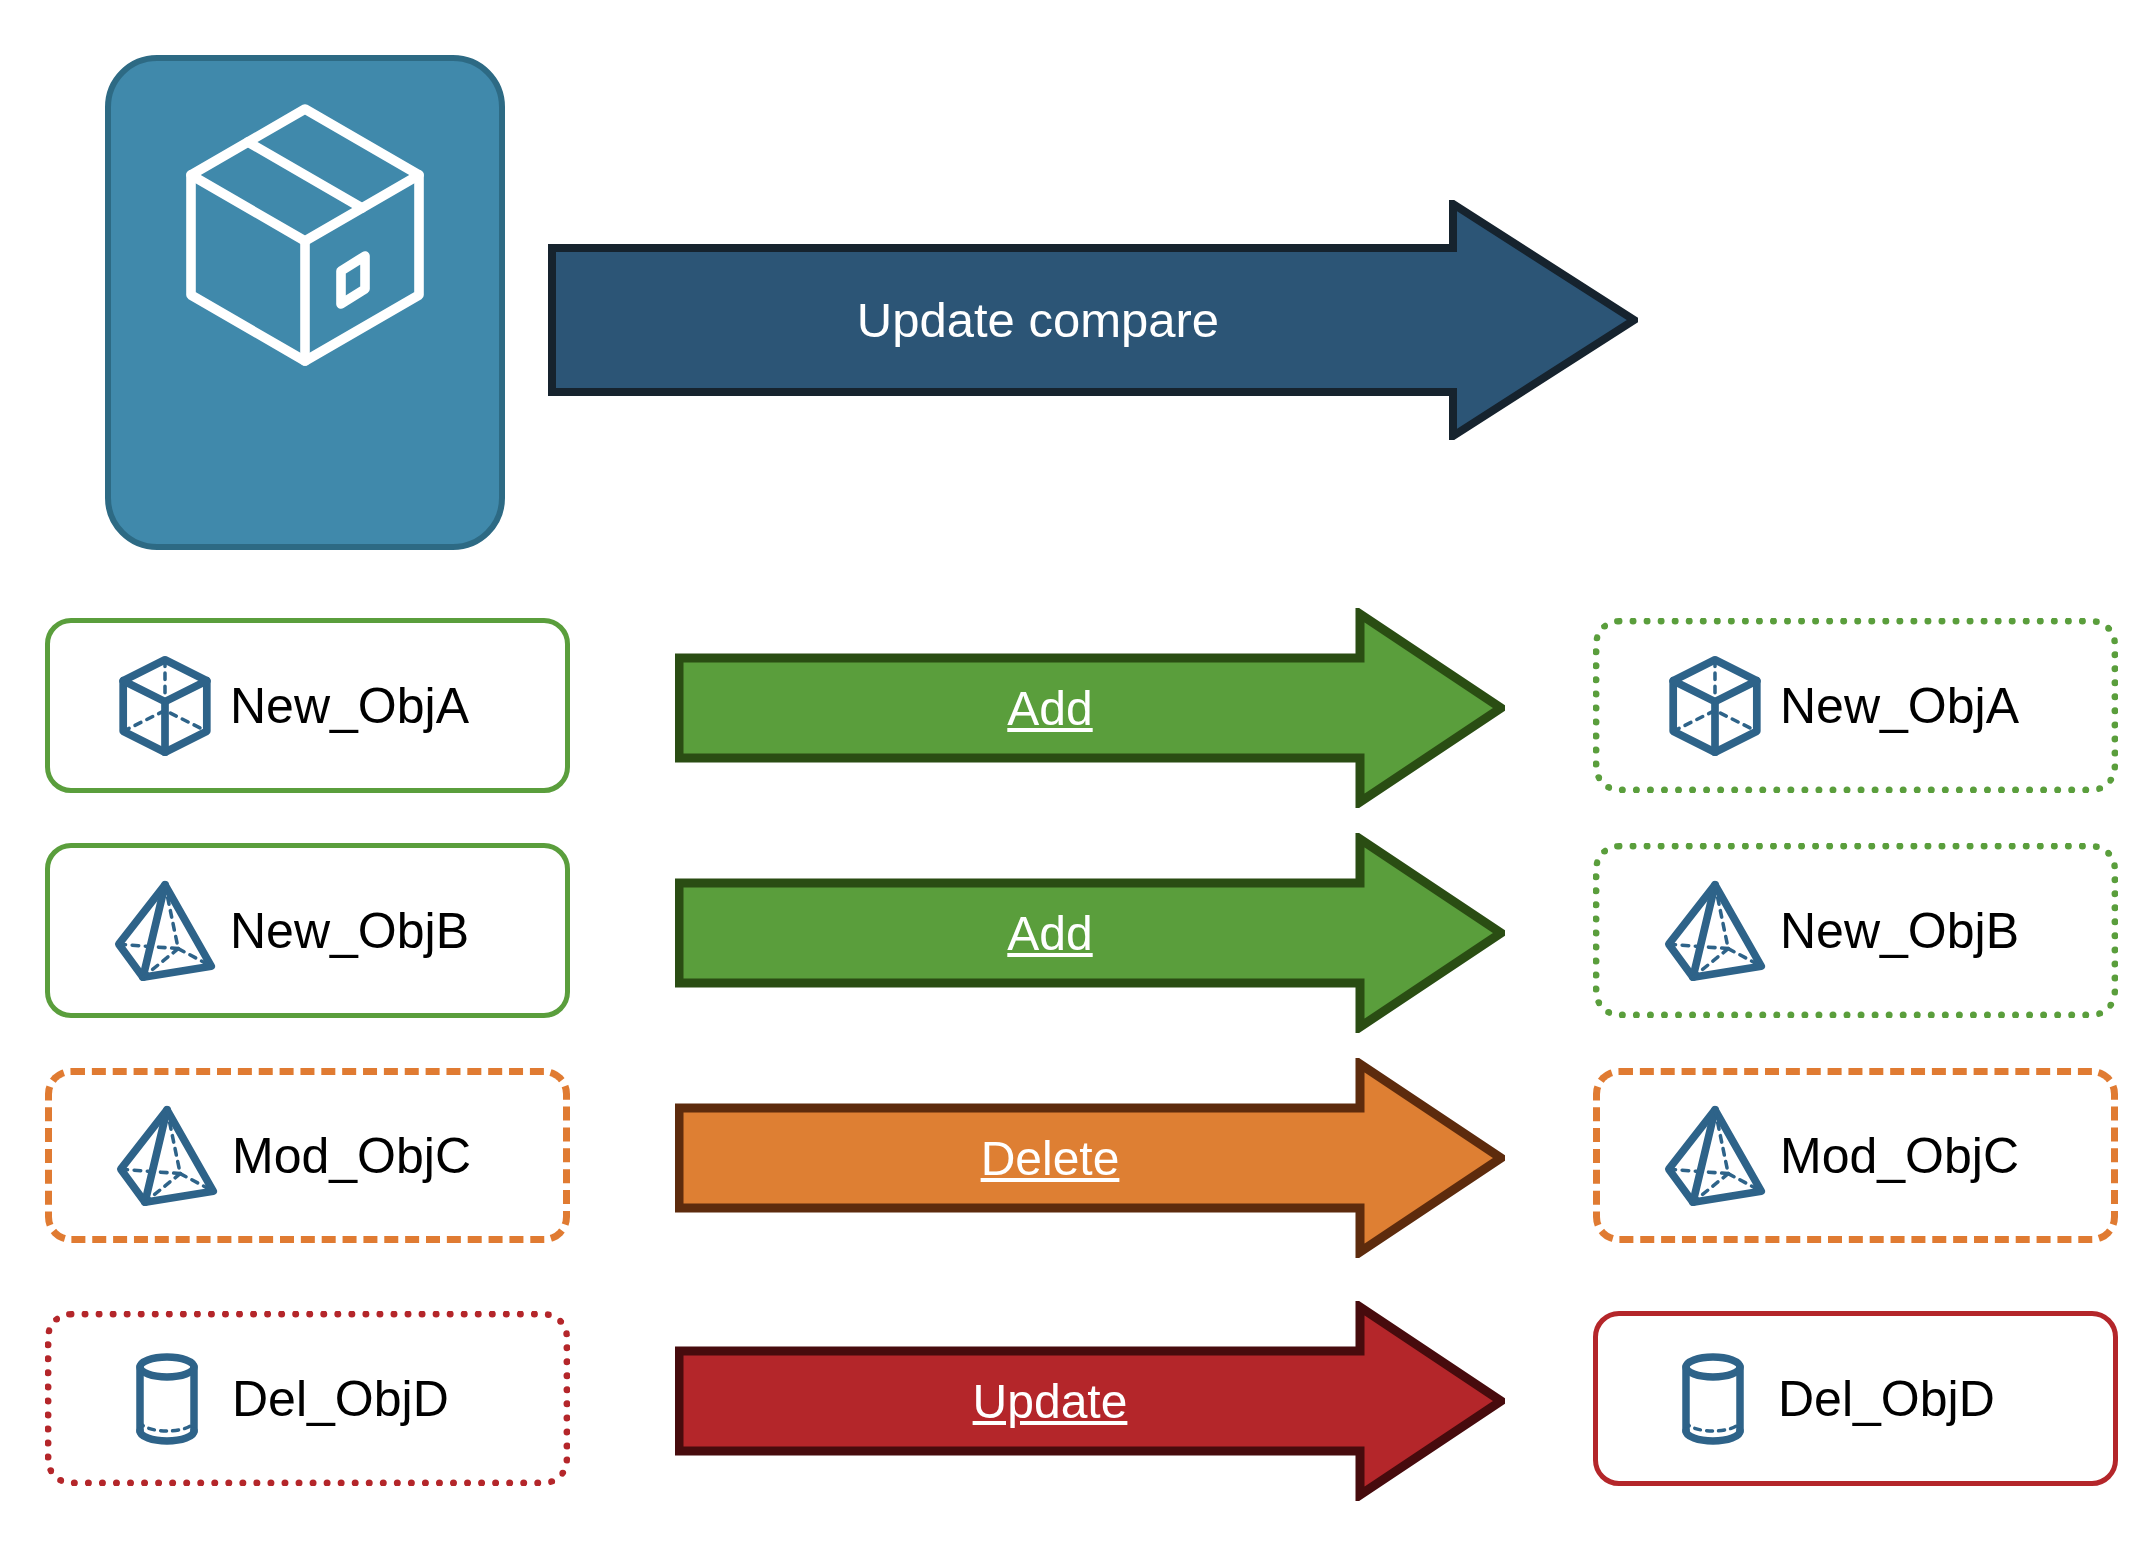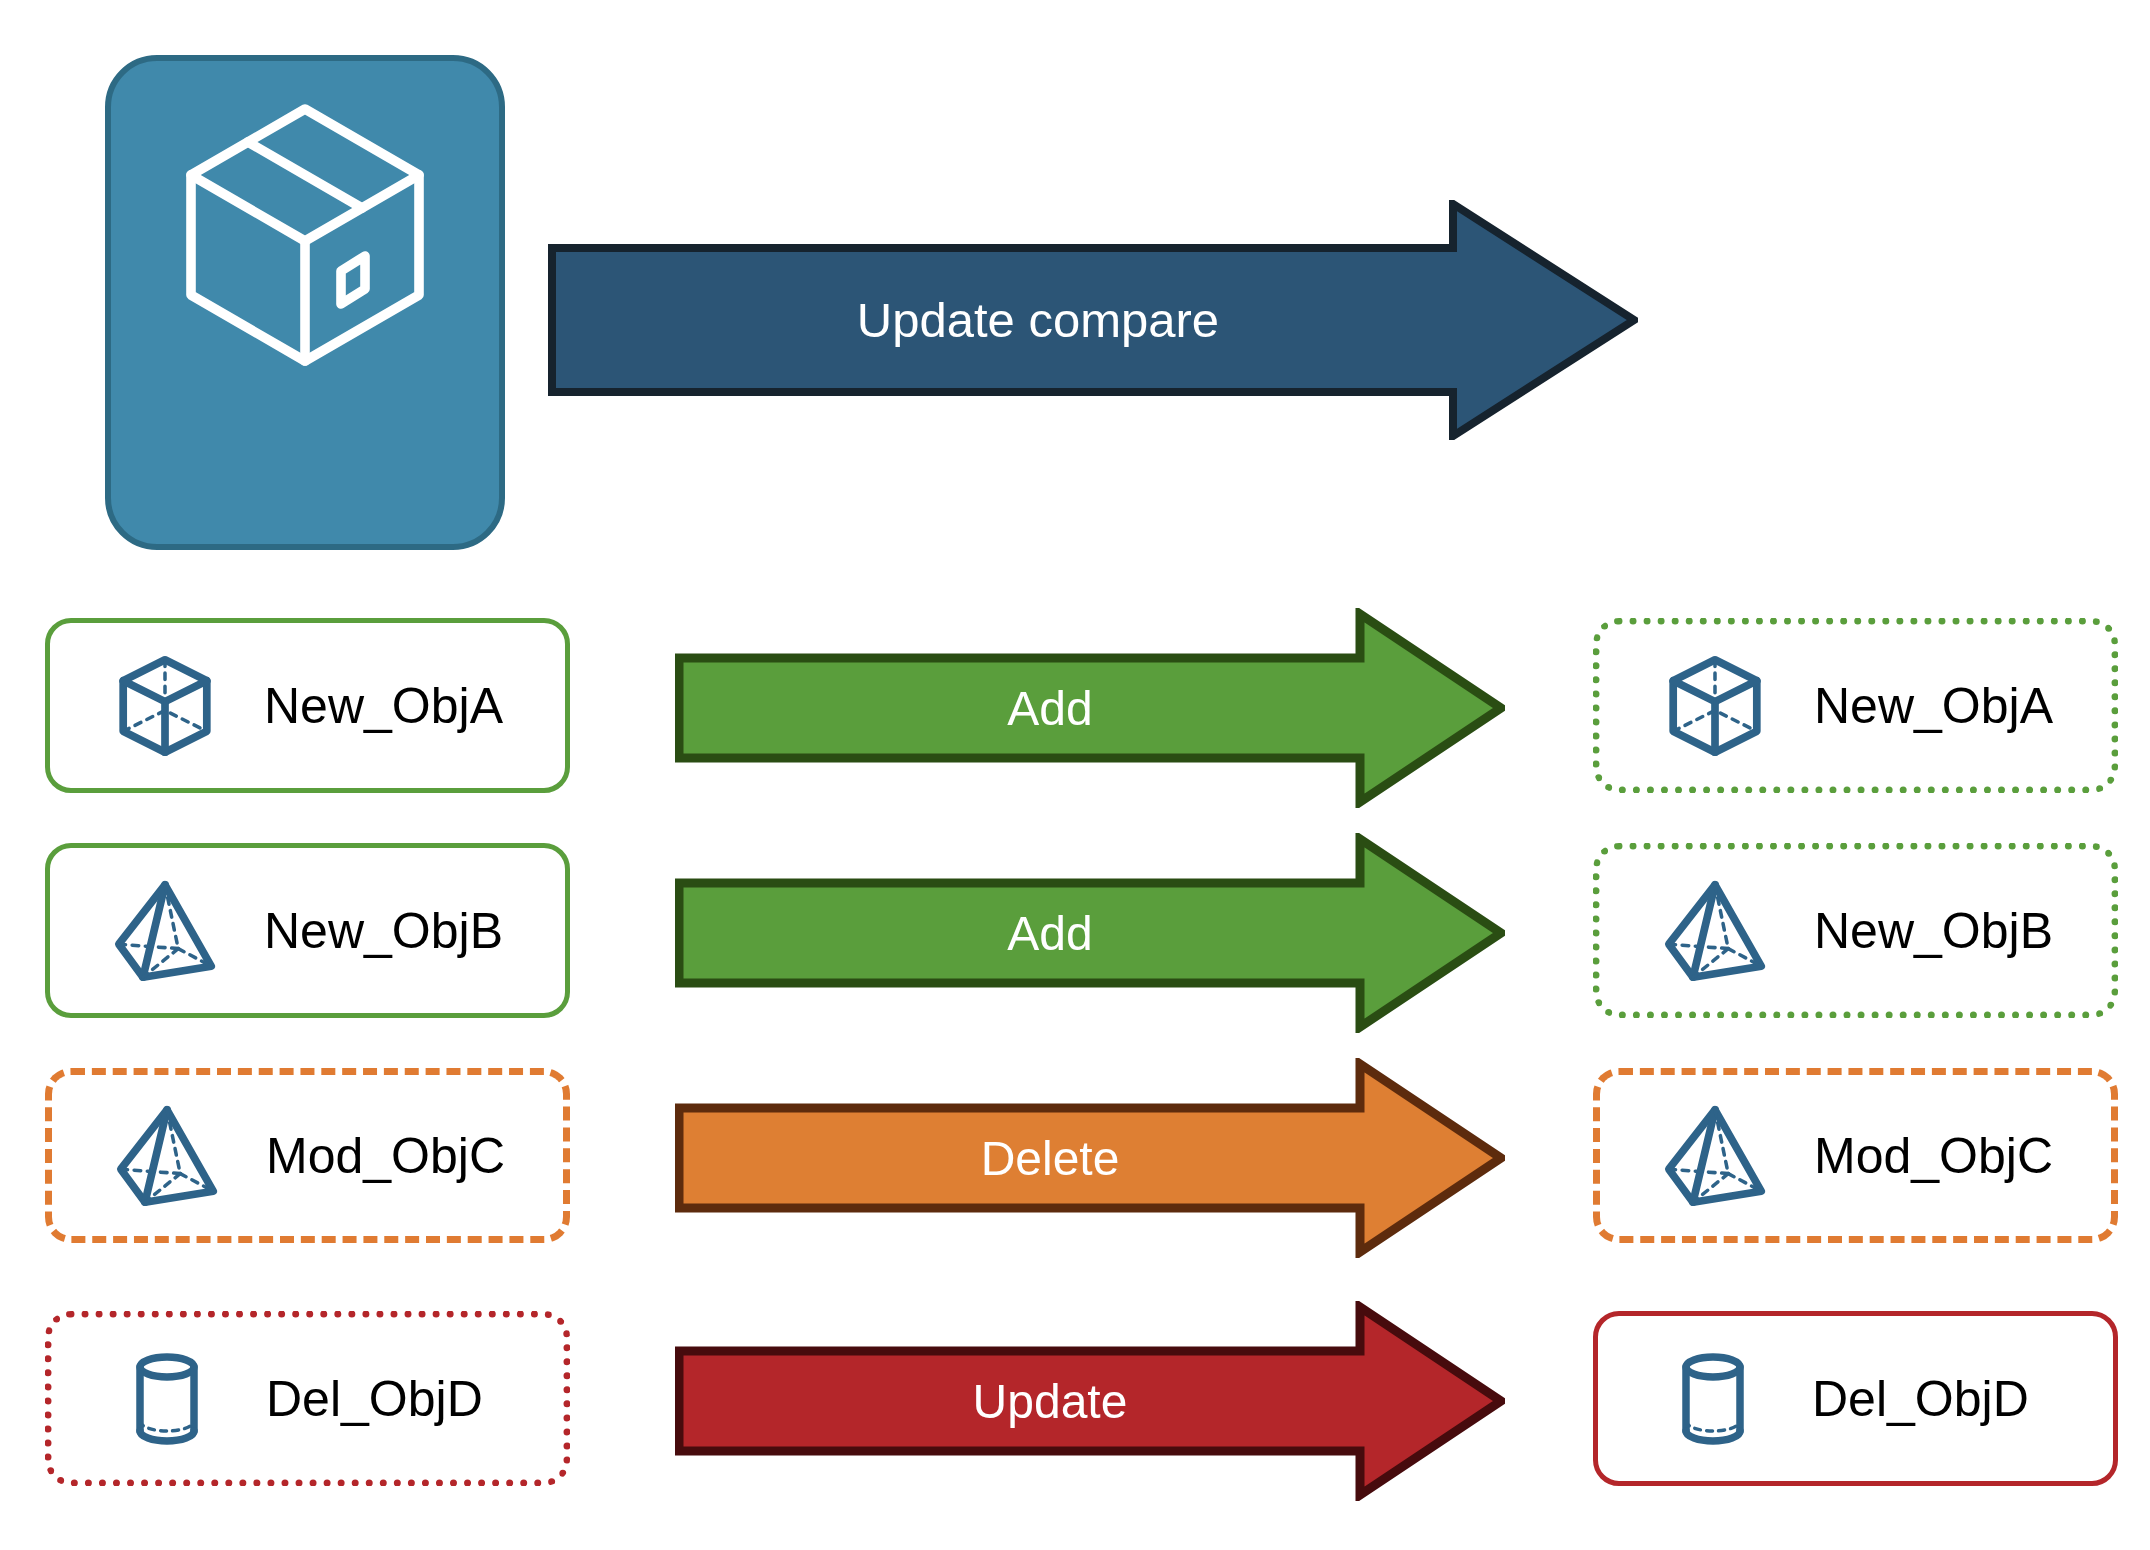--- a/index.html
+++ b/index.html
@@ -83,21 +83,21 @@
   .bs-dotted-red{border:7px dotted #b4262a;}
   .bs-solid-red{border:5px solid #b4262a;}
 
   .obj-icon{
     width:110px;height:110px;
     margin-left:60px;
     flex:0 0 110px;
     display:flex;align-items:center;justify-content:center;
   }
   .obj-label{
-    margin-left:44px;
+    margin-left:10px;
     font-size:50px;
     color:#000000;
     white-space:nowrap;
   }
 
   
   .action-arrow{
     position:absolute;
     left:675px;top:-10px;
     width:830px;height:200px;
@@ -105,20 +105,21 @@
   .action-label{
     position:absolute;
     left:675px;top:-10px;
     width:830px;height:200px;
     display:flex;align-items:center;justify-content:center;
     color:#ffffff;
     font-size:48px;
     pointer-events:none;
     padding-right:80px;
     box-sizing:border-box;
+    text-decoration:underline;
   }
 </style>
 </head>
 <body>
 
 <div class="stage">
 
   <div class="endpoint" id="endpoint-source">
     <div class="endpoint-icon">
       <svg viewBox="0 0 100 100" width="300" height="300" fill="none" stroke="#ffffff" stroke-width="3.2" stroke-linejoin="round" stroke-linecap="round">

